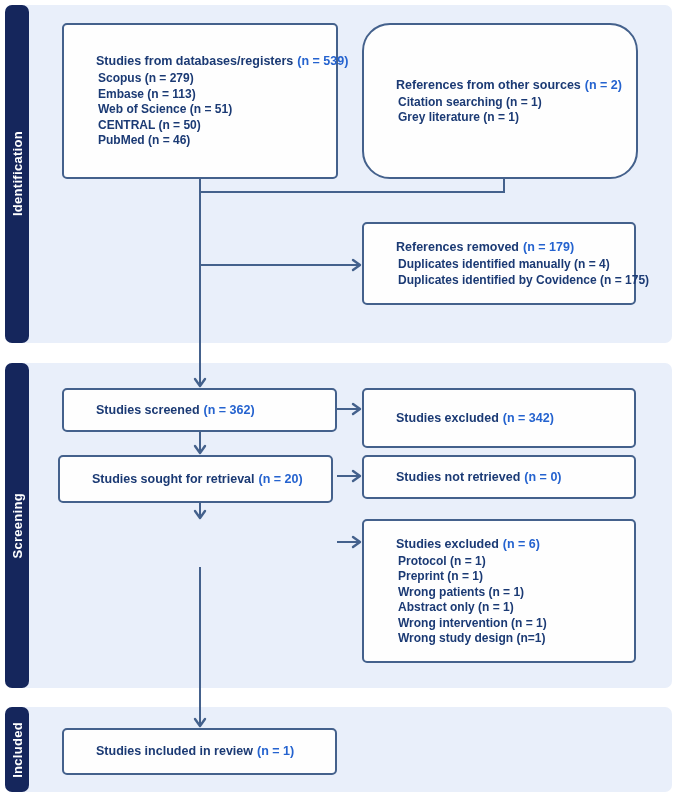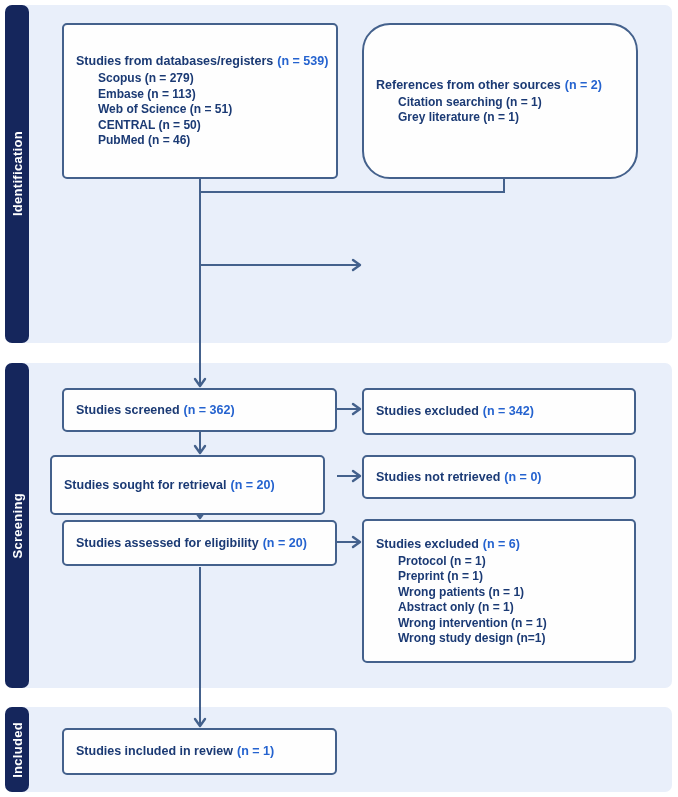--- a/index.html
+++ b/index.html
@@ -26,21 +26,21 @@
   .node{
     position:absolute;
     background:#fefefe;
     border:2px solid #44618c;
     border-radius:5px;
     box-sizing:border-box;
     display:flex;flex-direction:column;justify-content:center;
     padding:4px 8px 4px 12px;
   }
   .node .title{
-    font-size:12.5px;font-weight:bold;color:#1b3a74;line-height:17px;white-space:nowrap;
+    font-size:12.5px;font-weight:bold;color:#1b3a74;line-height:17px;white-space:nowrap;margin-left:20px;
   }
   .node .count{color:#2563cf;margin-left:4px;}
   .node ul{
     list-style:none;margin:1px 0 0 0;padding:0 0 0 22px;
   }
   .node ul li{
     font-size:12px;font-weight:bold;color:#1b3a74;line-height:15.5px;white-space:nowrap;
   }
   svg.connectors{position:absolute;left:0;top:0;pointer-events:none;}
 </style>
@@ -114,50 +114,54 @@
   <div class="node" style="left:362px;top:23px;width:276px;height:156px;border-radius:28px;">
     <div class="title">
       <span>References from other sources</span><span class="count">(n = 2)</span>
     </div>
     <ul>
       <li>Citation searching (n = 1)</li>
       <li>Grey literature (n = 1)</li>
     </ul>
   </div>
 
+  <div class="node" style="left:362px;top:222px;width:274px;height:83px;">
+    <div class="title">
+      <span>References removed</span><span class="count">(n = 179)</span>
+    </div>
+    <ul>
+      <li>Duplicates identified manually (n = 4)</li>
+      <li>Duplicates identified by Covidence (n = 175)</li>
+    </ul>
+  </div>
 
   <div class="node" style="left:62px;top:388px;width:275px;height:44px;justify-content:center;">
     <div class="title">
       <span>Studies screened</span><span class="count">(n = 362)</span>
     </div>
   </div>
 
-  <div class="node" style="left:362px;top:388px;width:274px;height:47px;">
+  <div class="node" style="left:362px;top:388px;width:274px;height:60px;">
     <div class="title">
       <span>Studies excluded</span><span class="count">(n = 342)</span>
     </div>
   </div>
 
-  <div class="node" style="left:50px;top:455px;width:275px;height:60px;">
+  <div class="node" style="left:58px;top:455px;width:275px;height:48px;">
     <div class="title">
       <span>Studies sought for retrieval</span><span class="count">(n = 20)</span>
     </div>
   </div>
 
   <div class="node" style="left:362px;top:455px;width:274px;height:44px;">
     <div class="title">
       <span>Studies not retrieved</span><span class="count">(n = 0)</span>
     </div>
   </div>
 
-  <div class="node" style="left:62px;top:520px;width:275px;height:46px;">
-    <div class="title">
-      <span>Studies assessed for eligibility</span><span class="count">(n = 20)</span>
-    </div>
-  </div>
 
   <div class="node" style="left:362px;top:519px;width:274px;height:144px;">
     <div class="title">
       <span>Studies excluded</span><span class="count">(n = 6)</span>
     </div>
     <ul>
       <li>Protocol (n = 1)</li>
       <li>Preprint (n = 1)</li>
       <li>Wrong patients (n = 1)</li>
       <li>Abstract only (n = 1)</li>

